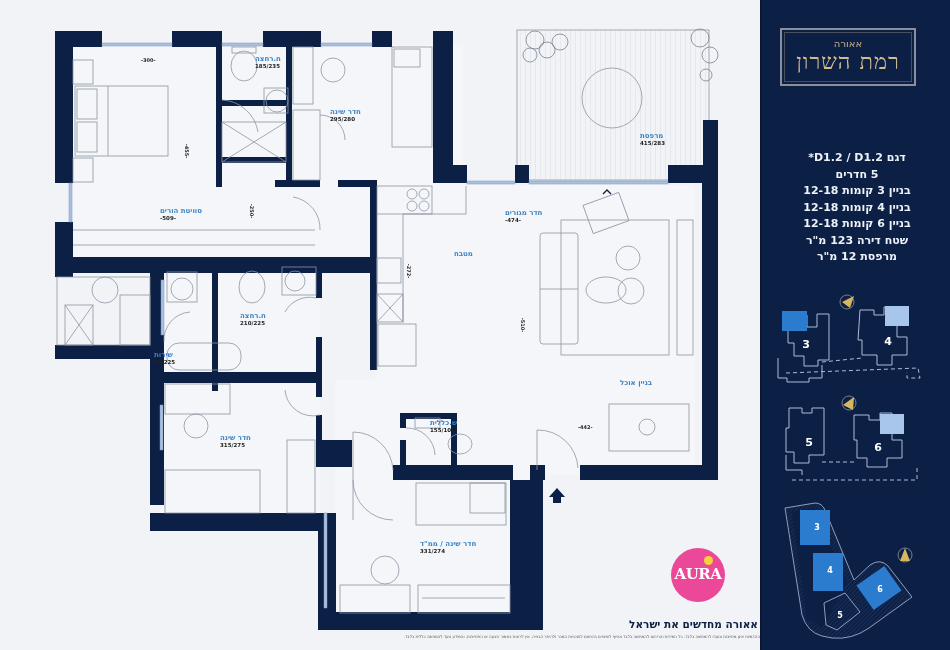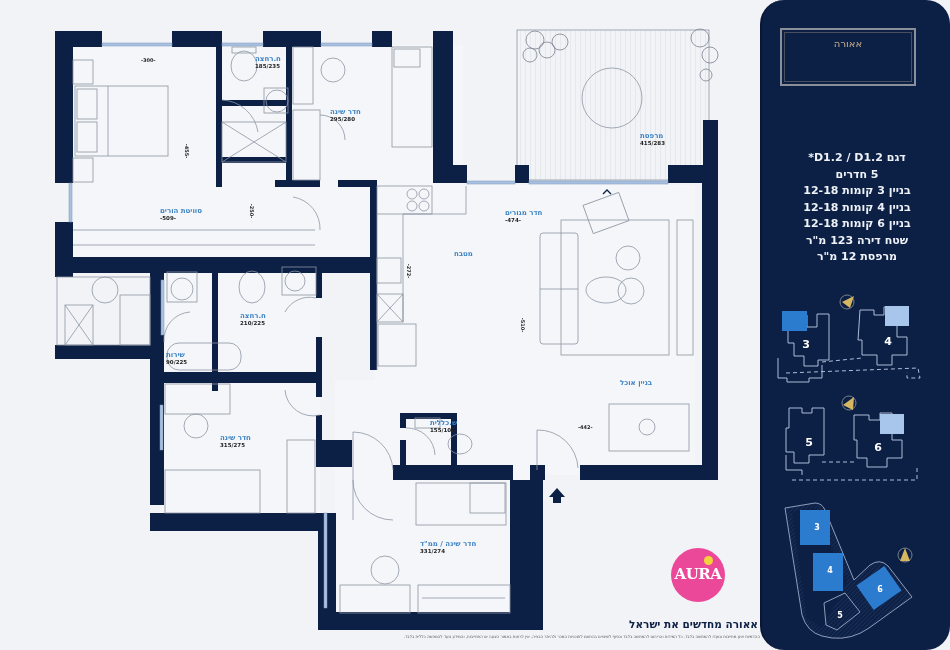--- a/index.html
+++ b/index.html
@@ -5,21 +5,21 @@
   * { box-sizing: border-box; margin: 0; padding: 0; }
   html, body { width: 950px; height: 650px; overflow: hidden; background: #f1f3f6; font-family: "DejaVu Sans", sans-serif; }
   #page { position: relative; width: 950px; height: 650px; background: #f1f3f6; }
   #plan { position: absolute; left: 0; top: 0; width: 760px; height: 650px; }
   .room-label { position: absolute; text-align: left; direction: rtl; line-height: 1.15; }
   .room-name { display: block; font-size: 7px; color: #3b82c4; font-weight: bold; white-space: nowrap; }
   .room-dim { display: block; font-size: 5.5px; color: #222; font-weight: bold; white-space: nowrap; }
   .dim-mark { position: absolute; font-size: 5px; color: #222; font-weight: bold; white-space: nowrap; }
   .dim-v { transform: rotate(90deg); transform-origin: center; }
 
-  #sidebar { position: absolute; left: 760px; top: 0; width: 190px; height: 650px; background: #0c1f45; border-left: 2px solid #0a1633; border-radius: 24px; }
+  #sidebar { position: absolute; left: 760px; top: 0; width: 190px; height: 650px; background: #0c1f45; border-left: 2px solid #0a1633; }
   .title-box { position: absolute; left: 18px; top: 28px; width: 136px; height: 58px; border: 2px solid #8b8f98; outline: 1px solid #4a5060; outline-offset: -5px; text-align: center; direction: rtl; }
   .title-sub { display: block; color: #c9b28a; font-size: 10px; margin-top: 8px; }
   .title-main { display: block; color: #d2bb90; font-size: 22px; font-family: "DejaVu Serif", serif; margin-top: 0px; letter-spacing: 1px; }
   .specs { position: absolute; left: 0; width: 190px; top: 150px; text-align: center; direction: rtl; color: #eef2f8; font-weight: bold; font-size: 11px; line-height: 16.5px; }
   .specs div { white-space: nowrap; }
   .sitemap { position: absolute; left: 0; top: 0; }
 
   .logo-wrap { position: absolute; left: 638px; top: 548px; width: 120px; text-align: center; }
   .logo-circle { width: 54px; height: 54px; border-radius: 50%; background: #ec4899; margin: 0 auto; position: relative; }
   .logo-text { position: absolute; left: 0; right: 0; top: 17px; color: #fff; font-family: "DejaVu Serif", serif; font-weight: bold; font-size: 15px; letter-spacing: -0.5px; }
@@ -253,21 +253,21 @@
     <span class="room-name">חדר מגורים</span>
     <span class="room-dim">-474-</span>
   </div>
   <div class="room-label" style="left:418px; top:250px; width:30px;margin-left:36px;">
     <span class="room-name">מטבח</span>
   </div>
   <div class="room-label" style="left:240px; top:312px; width:40px;">
     <span class="room-name">ח.רחצה</span>
     <span class="room-dim">210/225</span>
   </div>
-  <div class="room-label" style="left:166px; top:351px; width:30px;">
+  <div class="room-label" style="left:154px; top:351px; width:30px;">
     <span class="room-name">שירות</span>
     <span class="room-dim">90/225</span>
   </div>
   <div class="room-label" style="left:620px; top:379px; width:50px;">
     <span class="room-name">בניין אוכל</span>
   </div>
   <div class="room-label" style="left:430px; top:419px; width:40px;">
     <span class="room-name">ש.כללית</span>
     <span class="room-dim">155/105</span>
   </div>
@@ -293,20 +293,21 @@
       <div class="logo-text">AURA</div>
     </div>
     <div class="logo-tagline">אאורה מחדשים את ישראל</div>
   </div>
 
   <div class="disclaimer">ההדמיות אינן מחייבות ונועדו להמחשה בלבד. כל המידות והריהוט להמחשה בלבד וכפוף לשינויים בהתאם לתוכניות המכר ולהיתר הבנייה. אין לראות באמור הצעה או התחייבות, והמידע נועד להמחשה כללית בלבד.</div>
 
   <div id="sidebar">
     <div class="title-box">
       <span class="title-sub">אאורה</span>
+      <span class="title-main">רמת השרון</span>
     </div>
 
     <div class="specs">
       <div>דגם D1.2 / D1.2*</div>
       <div>5 חדרים</div>
       <div>בניין 3 קומות 12-18</div>
       <div>בניין 4 קומות 12-18</div>
       <div>בניין 6 קומות 12-18</div>
       <div>שטח דירה 123 מ"ר</div>
       <div>מרפסת 12 מ"ר</div>

